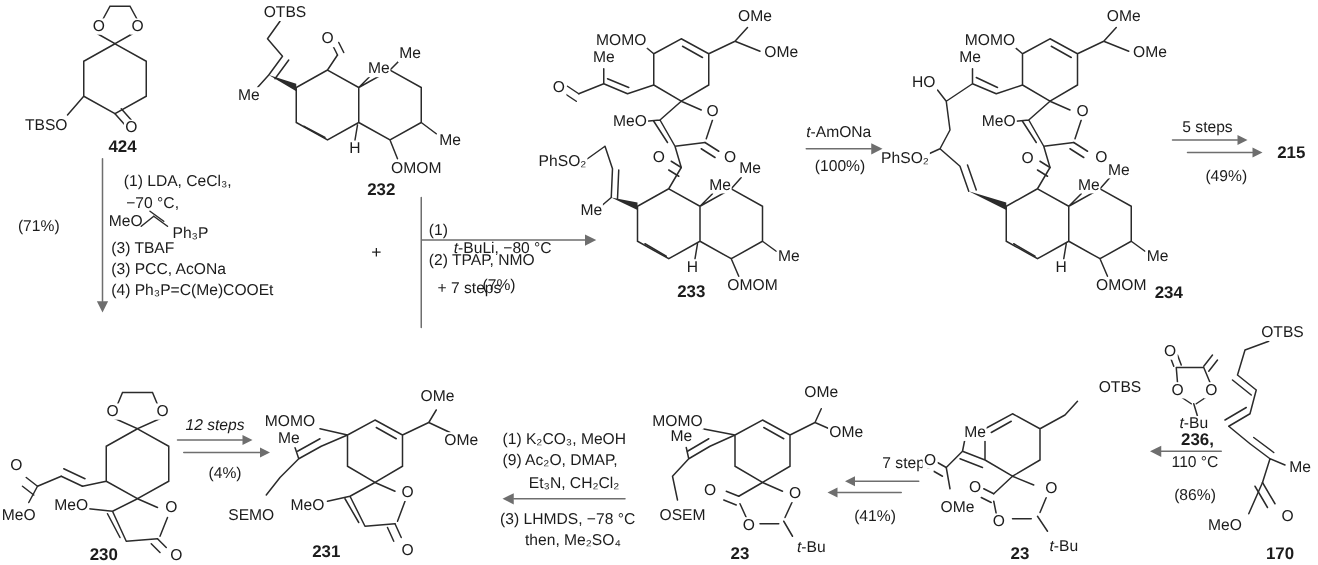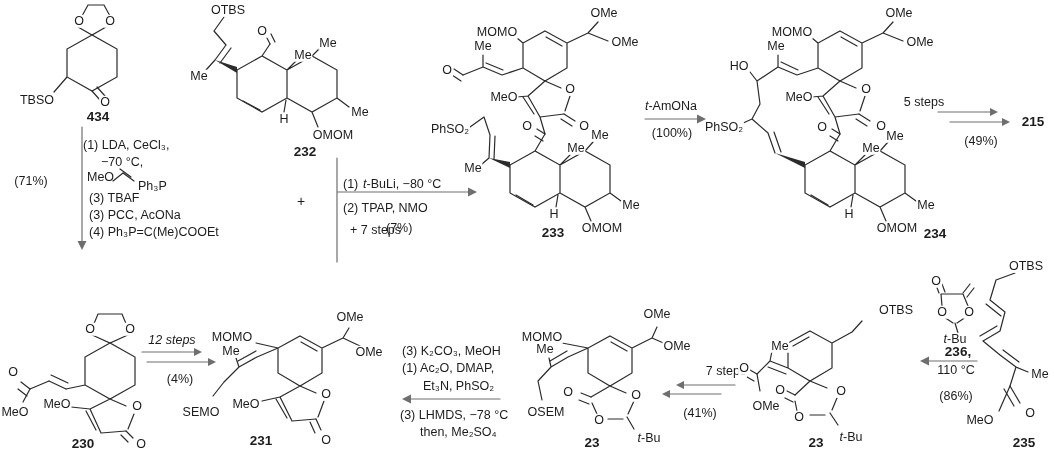--- a/index.html
+++ b/index.html
@@ -124,44 +124,44 @@
       <path d="M977,361 L929,361"></path>
       <polygon fill="#6e6e6e" stroke="none" points="929,356.5 920,361 929,365.5"></polygon>
     </g>
   </g>
 </svg>
 
 <span class="lbl" style="left:79px;top:21px">O</span>
 <span class="lbl" style="left:110px;top:21px">O</span>
 <span class="lbl" style="left:37px;top:100px">TBSO</span>
 <span class="lbl" style="left:105px;top:102px">O</span>
-<span class="lbl num" style="left:98px;top:117px">434</span>
+<span class="lbl num" style="left:98px;top:117px">424</span>
 
 <span class="lbl" style="left:31px;top:181px">(71%)</span>
-<span class="cond" style="left:83px;top:139px">(1) LDA, CeCl₃,</span>
+<span class="cond" style="left:99px;top:139px">(1) LDA, CeCl₃,</span>
 <span class="cond" style="left:101px;top:156px">−70 °C,</span>
 <span class="cond" style="left:87px;top:171px">MeO</span>
 <span class="cond" style="left:138px;top:180px">Ph₃P</span>
 <span class="cond" style="left:89px;top:192px">(3) TBAF</span>
 <span class="cond" style="left:89px;top:209px">(3) PCC, AcONa</span>
 <span class="cond" style="left:89px;top:226px">(4) Ph₃P=C(Me)COOEt</span>
 
 <span class="lbl" style="left:228px;top:10px">OTBS</span>
 <span class="lbl" style="left:262px;top:31px">O</span>
 <span class="lbl" style="left:199px;top:76px">Me</span>
 <span class="lbl" style="left:303px;top:55px">Me</span>
 <span class="lbl" style="left:328px;top:43px">Me</span>
 <span class="lbl" style="left:360px;top:112px">Me</span>
 <span class="lbl" style="left:284px;top:119px">H</span>
 <span class="lbl" style="left:333px;top:135px">OMOM</span>
 <span class="lbl num" style="left:305px;top:152px">232</span>
 
 <span class="lbl plus" style="left:301px;top:201px">+</span>
 <span class="cond" style="left:343px;top:178px">(1)</span>
-<span class="cond tfirst" style="left:363px;top:178px">t-BuLi, −80 °C</span>
+<span class="cond tfirst" style="left:363px;top:192px">t-BuLi, −80 °C</span>
 <span class="cond" style="left:343px;top:202px">(2) TPAP, NMO</span>
 <span class="cond" style="left:350px;top:224px">+ 7 steps</span>
 <span class="cond" style="left:386px;top:222px">(7%)</span>
 
 <span class="lbl" style="left:497px;top:32px">MOMO</span>
 <span class="lbl" style="left:604px;top:13px">OMe</span>
 <span class="lbl" style="left:625px;top:42px">OMe</span>
 <span class="lbl" style="left:483px;top:46px">Me</span>
 <span class="lbl" style="left:447px;top:70px">O</span>
 <span class="lbl" style="left:504px;top:97px">MeO</span>
@@ -190,21 +190,21 @@
 <span class="lbl" style="left:866px;top:89px">O</span>
 <span class="lbl" style="left:881px;top:126px">O</span>
 <span class="lbl" style="left:822px;top:127px">O</span>
 <span class="lbl" style="left:871px;top:148px">Me</span>
 <span class="lbl" style="left:895px;top:136px">Me</span>
 <span class="lbl" style="left:926px;top:205px">Me</span>
 <span class="lbl" style="left:849px;top:214px">H</span>
 <span class="lbl" style="left:897px;top:228px">OMOM</span>
 <span class="lbl num" style="left:935px;top:234px">234</span>
 
-<span class="lbl" style="left:924px;top:102px">5 steps</span>
+<span class="lbl" style="left:966px;top:102px">5 steps</span>
 <span class="lbl" style="left:981px;top:141px">(49%)</span>
 <span class="lbl num" style="left:1033px;top:122px">215</span>
 
 <span class="lbl" style="left:90px;top:329px">O</span>
 <span class="lbl" style="left:130px;top:329px">O</span>
 <span class="lbl" style="left:13px;top:372px">O</span>
 <span class="lbl" style="left:15px;top:412px">MeO</span>
 <span class="lbl" style="left:57px;top:404px">MeO</span>
 <span class="lbl" style="left:137px;top:406px">O</span>
 <span class="lbl" style="left:141px;top:444px">O</span>
@@ -216,23 +216,23 @@
 <span class="lbl" style="left:232px;top:337px">MOMO</span>
 <span class="lbl" style="left:231px;top:351px">Me</span>
 <span class="lbl" style="left:350px;top:317px">OMe</span>
 <span class="lbl" style="left:369px;top:352px">OMe</span>
 <span class="lbl" style="left:201px;top:412px">SEMO</span>
 <span class="lbl" style="left:246px;top:404px">MeO</span>
 <span class="lbl" style="left:326px;top:394px">O</span>
 <span class="lbl" style="left:326px;top:440px">O</span>
 <span class="lbl num" style="left:261px;top:441px">231</span>
 
-<span class="cond" style="left:402px;top:345px">(3) K₂CO₃, MeOH</span>
-<span class="cond" style="left:402px;top:362px">(1) Ac₂O, DMAP,</span>
-<span class="cond" style="left:423px;top:380px">Et₃N, PhSO₂</span>
+<span class="cond" style="left:402px;top:345px">(1) K₂CO₃, MeOH</span>
+<span class="cond" style="left:402px;top:362px">(9) Ac₂O, DMAP,</span>
+<span class="cond" style="left:423px;top:380px">Et₃N, CH₂Cl₂</span>
 <span class="cond" style="left:400px;top:409px">(3) LHMDS, −78 °C</span>
 <span class="cond" style="left:420px;top:426px">then, Me₂SO₄</span>
 
 <span class="lbl" style="left:542px;top:337px">MOMO</span>
 <span class="lbl" style="left:545px;top:349px">Me</span>
 <span class="lbl" style="left:657px;top:314px">OMe</span>
 <span class="lbl" style="left:677px;top:346px">OMe</span>
 <span class="lbl" style="left:568px;top:392px">O</span>
 <span class="lbl" style="left:546px;top:412px">OSEM</span>
 <span class="lbl" style="left:636px;top:395px">O</span>
@@ -258,15 +258,15 @@
 <span class="lbl" style="left:969px;top:312px">O</span>
 <span class="lbl tfirst" style="left:955px;top:339px">t-Bu</span>
 <span class="lbl num" style="left:958px;top:352px">236,</span>
 <span class="lbl" style="left:956px;top:370px">110 °C</span>
 <span class="lbl" style="left:956px;top:396px">(86%)</span>
 
 <span class="lbl" style="left:1026px;top:266px">OTBS</span>
 <span class="lbl" style="left:1040px;top:374px">Me</span>
 <span class="lbl" style="left:980px;top:420px">MeO</span>
 <span class="lbl" style="left:1030px;top:413px">O</span>
-<span class="lbl num" style="left:1024px;top:443px">235</span>
+<span class="lbl num" style="left:1024px;top:443px">170</span>
 
 </div>
 
 </body></html>

